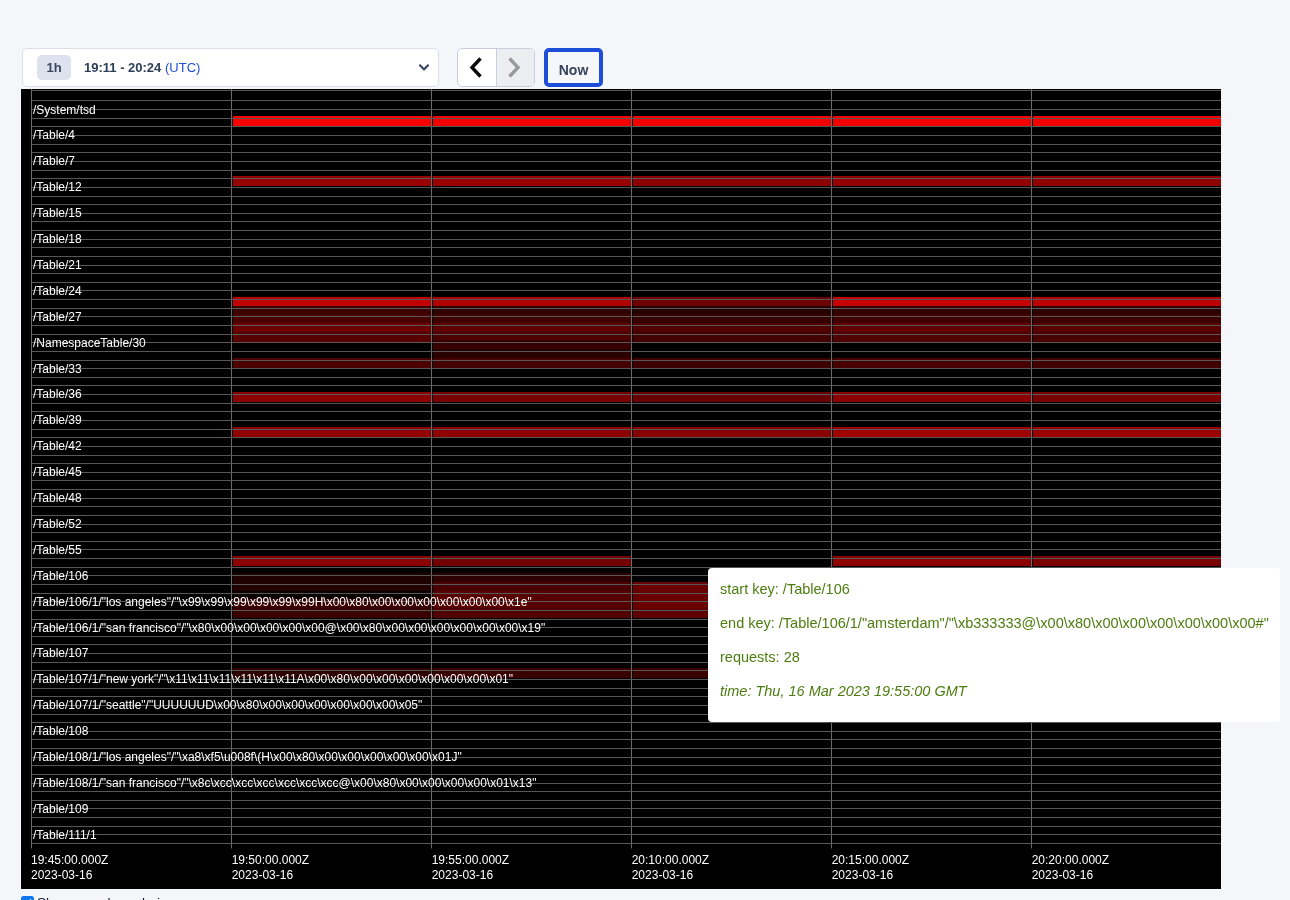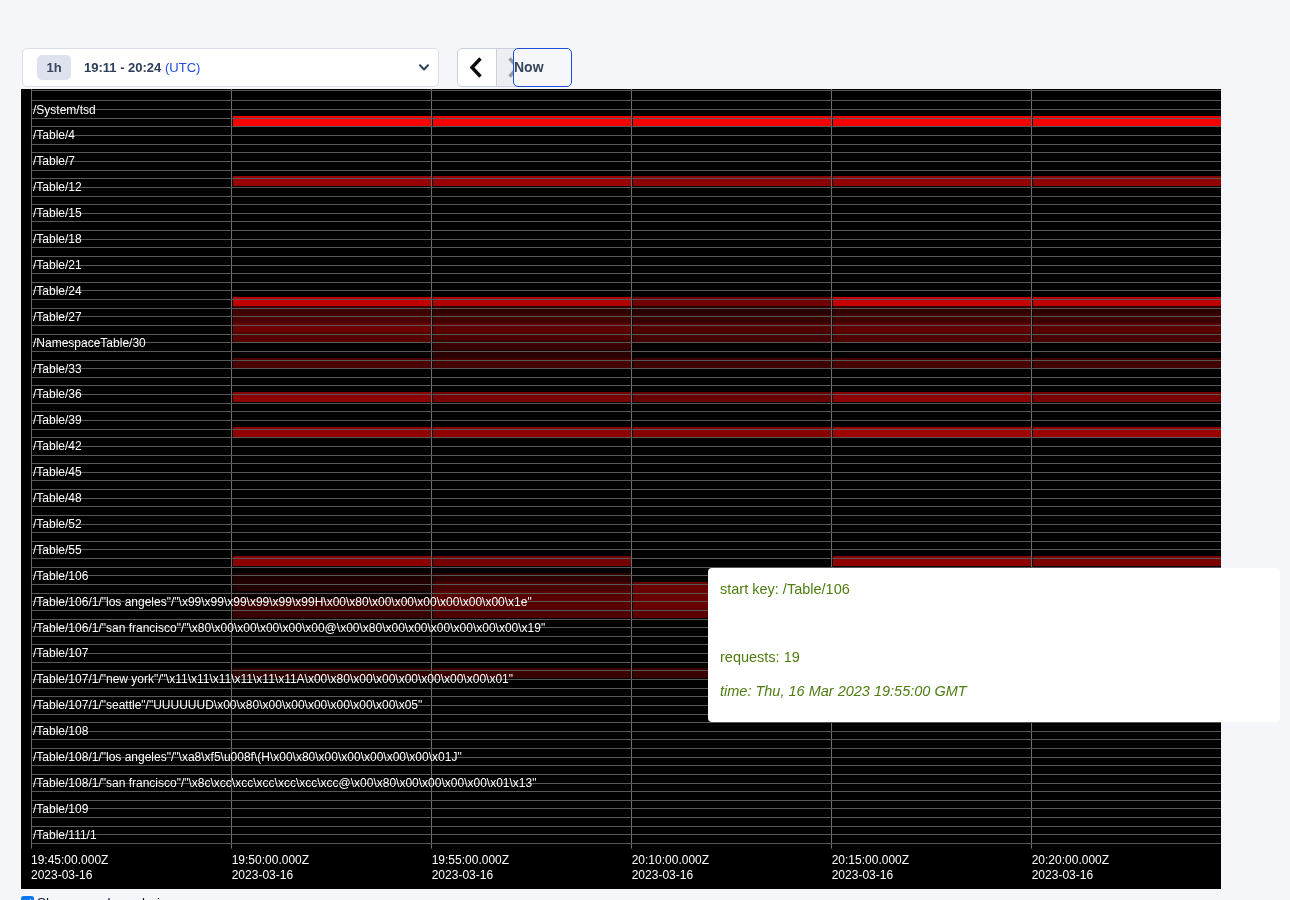--- a/index.html
+++ b/index.html
@@ -21,21 +21,21 @@
   <div class="abs" style="left:457px;top:20px;width:78px;height:39px;background:#fff;border:1px solid #c9cfdd;border-radius:5px;box-sizing:border-box;overflow:hidden;">
     <div class="abs" style="left:38px;top:0;width:40px;height:39px;background:#edeef1;border-left:1px solid #c9cfdd;box-sizing:border-box;"></div>
   </div>
   <svg class="abs" style="left:467px;top:28px;" width="18" height="23" viewBox="0 0 18 23">
       <path d="M13.5 2.5 L5 11.5 L13.5 20.5" fill="none" stroke="#0c0c0c" stroke-width="3.4"></path>
     </svg>
   <svg class="abs" style="left:505px;top:28px;" width="18" height="23" viewBox="0 0 18 23">
       <path d="M4.5 2.5 L13 11.5 L4.5 20.5" fill="none" stroke="#9a9a9a" stroke-width="3.4"></path>
     </svg>
 
-  <div class="abs" style="left:513px;top:20px;width:59px;height:39px;background:#f6f7fa;border:1px solid #1d4ed8;border-radius:5px;box-sizing:border-box;text-align:left;line-height:37px;font-size:14px;font-weight:bold;color:#36455c;">Now</div>
+  <div class="abs" style="left:544px;top:20px;width:59px;height:39px;background:#f6f7fa;border:4px solid #1d4ed8;border-radius:5px;box-sizing:border-box;text-align:center;line-height:37px;font-size:14px;font-weight:bold;color:#36455c;">Now</div>
 
   <svg class="abs" style="left:21px;top:61px;" width="1200" height="800" viewBox="0 0 1200 800">
     <rect x="0" y="0" width="1200" height="800" fill="#000000"></rect>
     <g id="vlines" stroke="#6b6b6b" stroke-width="1">
         <line x1="10.5" x2="10.5" y1="0" y2="759.5"></line>
         <line x1="210.5" x2="210.5" y1="0" y2="759.5"></line>
         <line x1="410.5" x2="410.5" y1="0" y2="759.5"></line>
         <line x1="610.5" x2="610.5" y1="0" y2="759.5"></line>
         <line x1="810.5" x2="810.5" y1="0" y2="759.5"></line>
         <line x1="1010.5" x2="1010.5" y1="0" y2="759.5"></line>
@@ -247,21 +247,22 @@
         <text x="610.7" y="789.5">2023-03-16</text>
         <text x="810.7" y="774.5">20:15:00.000Z</text>
         <text x="810.7" y="789.5">2023-03-16</text>
         <text x="1010.7" y="774.5">20:20:00.000Z</text>
         <text x="1010.7" y="789.5">2023-03-16</text>
       </g>
   </svg>
 
   <div class="abs" style="left:708px;top:540px;width:572px;height:154px;background:#ffffff;border-radius:4px;font-size:14.5px;color:#4d7c0f;">
     <div class="abs" style="left:12px;top:13px;">start key: /Table/106</div>
-    <div class="abs" style="left:12px;top:81px;">requests: 19</div>
+    <div class="abs" style="left:12px;top:47px;">end key: /Table/106/1/"amsterdam"/"\xb333333@\x00\x80\x00\x00\x00\x00\x00\x00#"</div>
+    <div class="abs" style="left:12px;top:81px;">requests: 28</div>
     <div class="abs" style="left:12px;top:115px;font-style:italic;">time: Thu, 16 Mar 2023 19:55:00 GMT</div>
   </div>
 
   <div class="abs" style="left:21px;top:868px;width:13px;height:13px;background:#0e78f0;border-radius:2.5px;"></div>
   <svg class="abs" style="left:21px;top:868px;" width="13" height="13" viewBox="0 0 13 13">
       <path d="M3 6.5 L5.5 9 L10 3.5" fill="none" stroke="#ffffff" stroke-width="1.8"></path>
     </svg>
   <div class="abs" style="left:37px;top:867px;font-size:13.5px;color:#0f172a;">Show span boundaries</div>
 
 </div>

